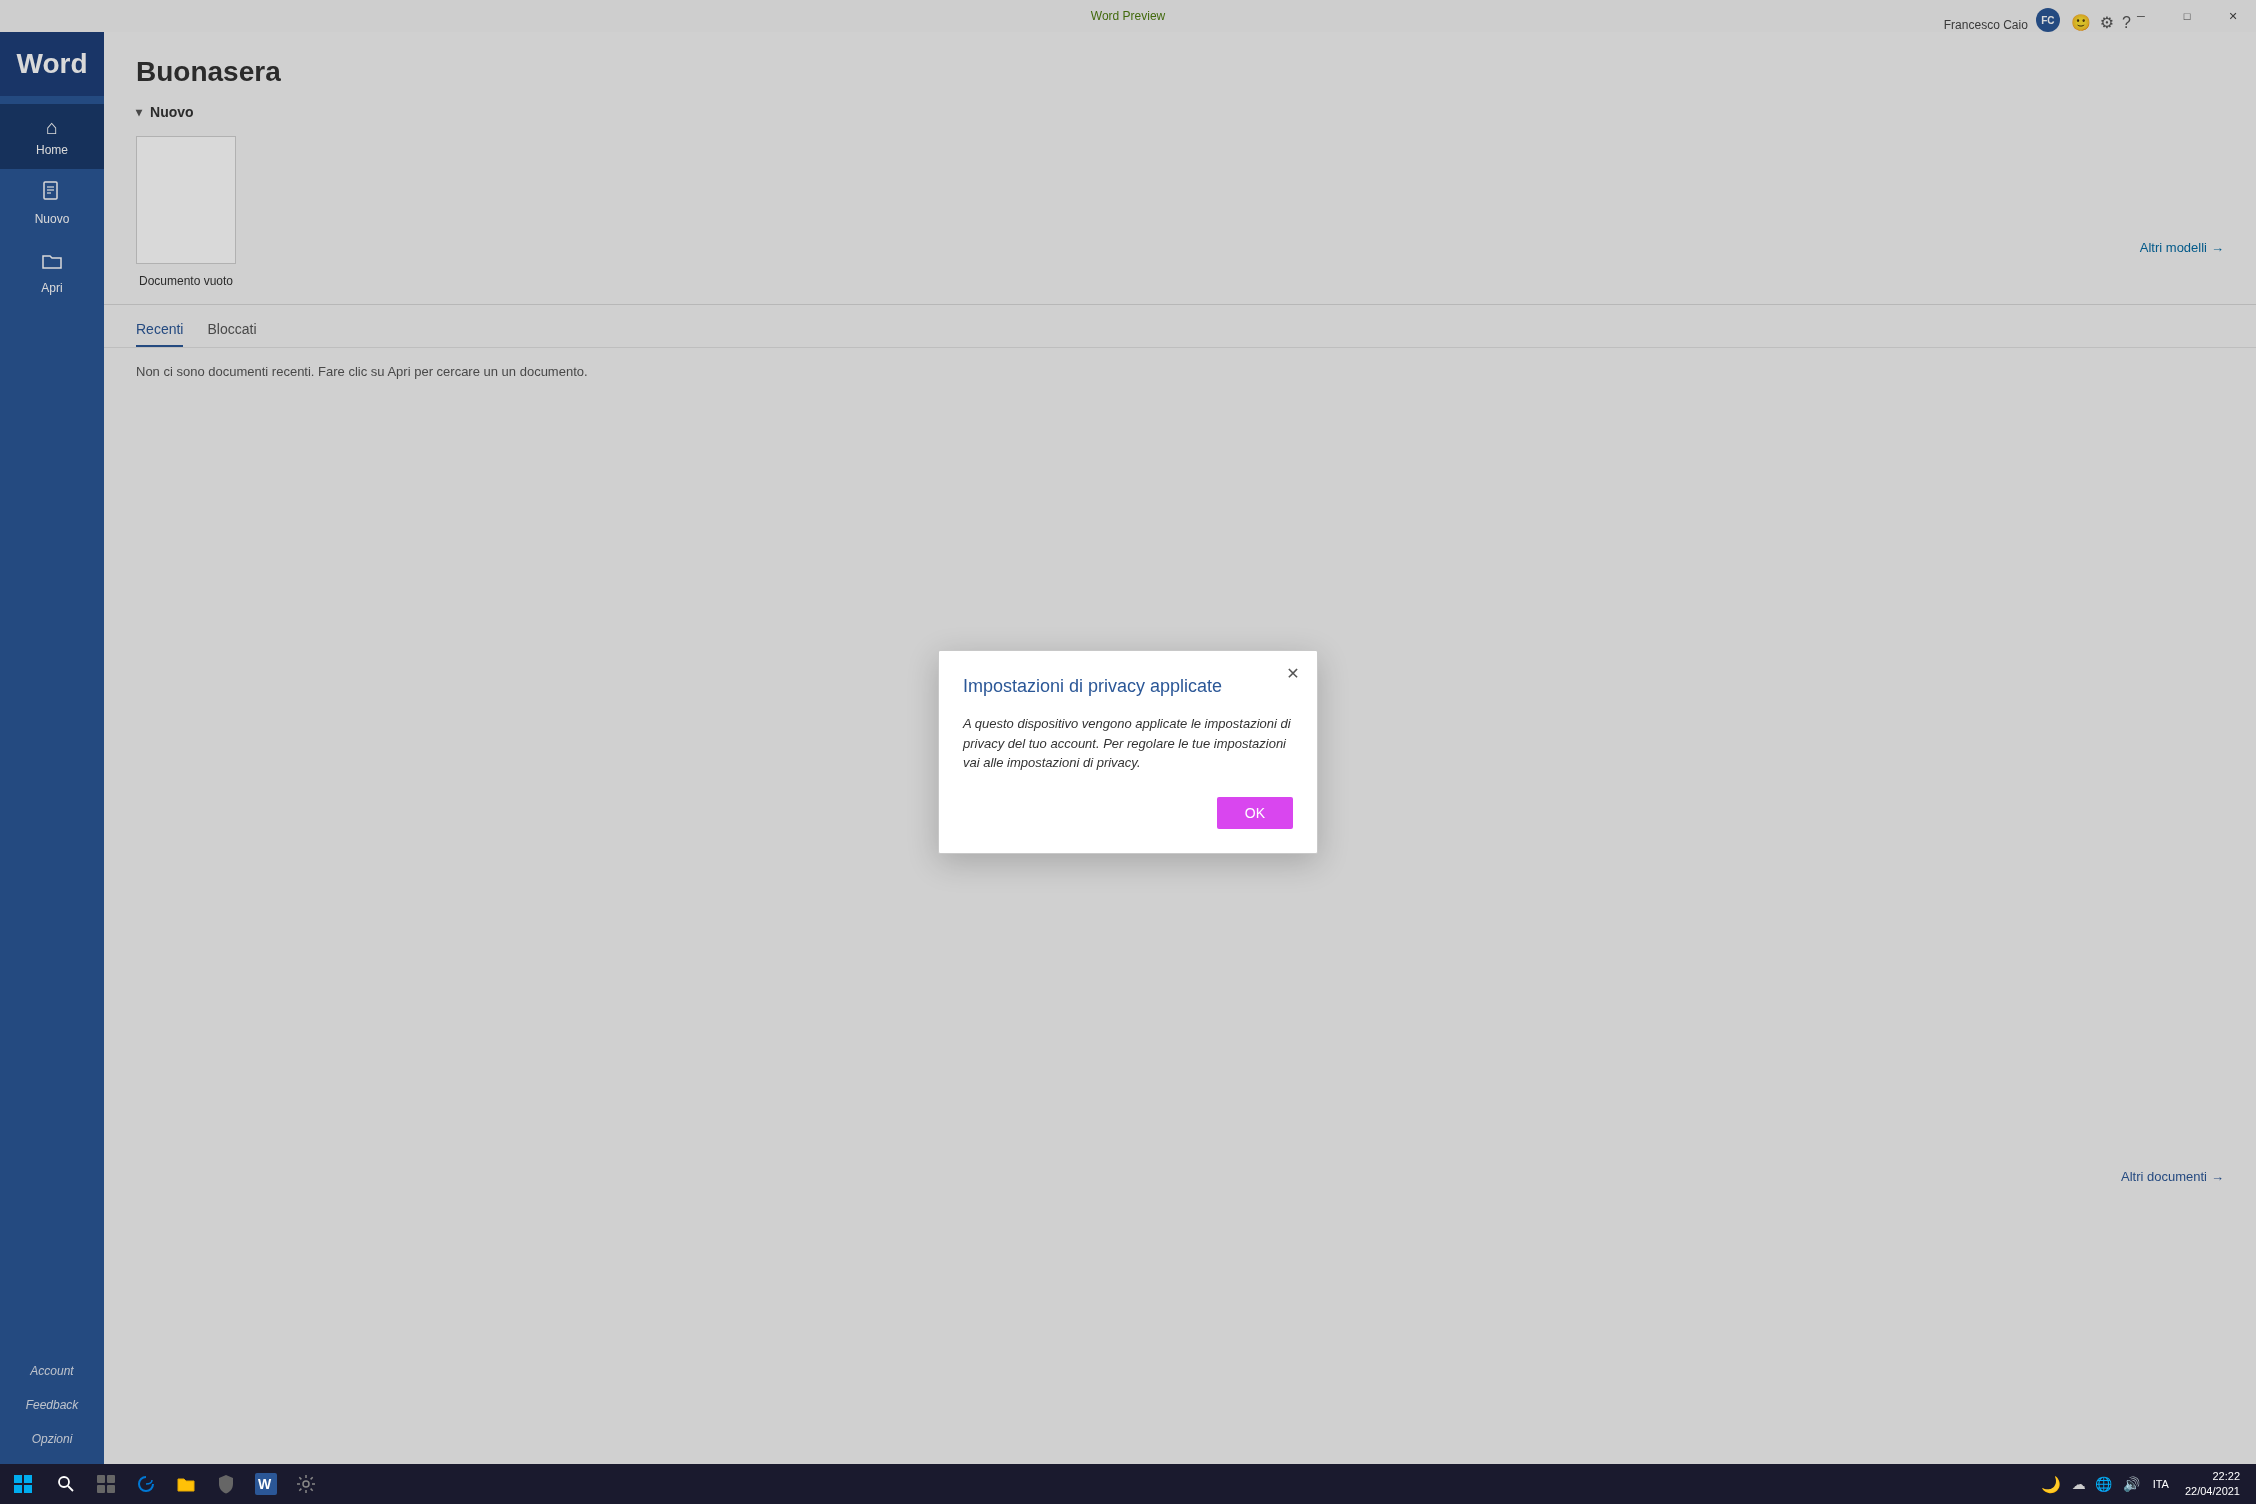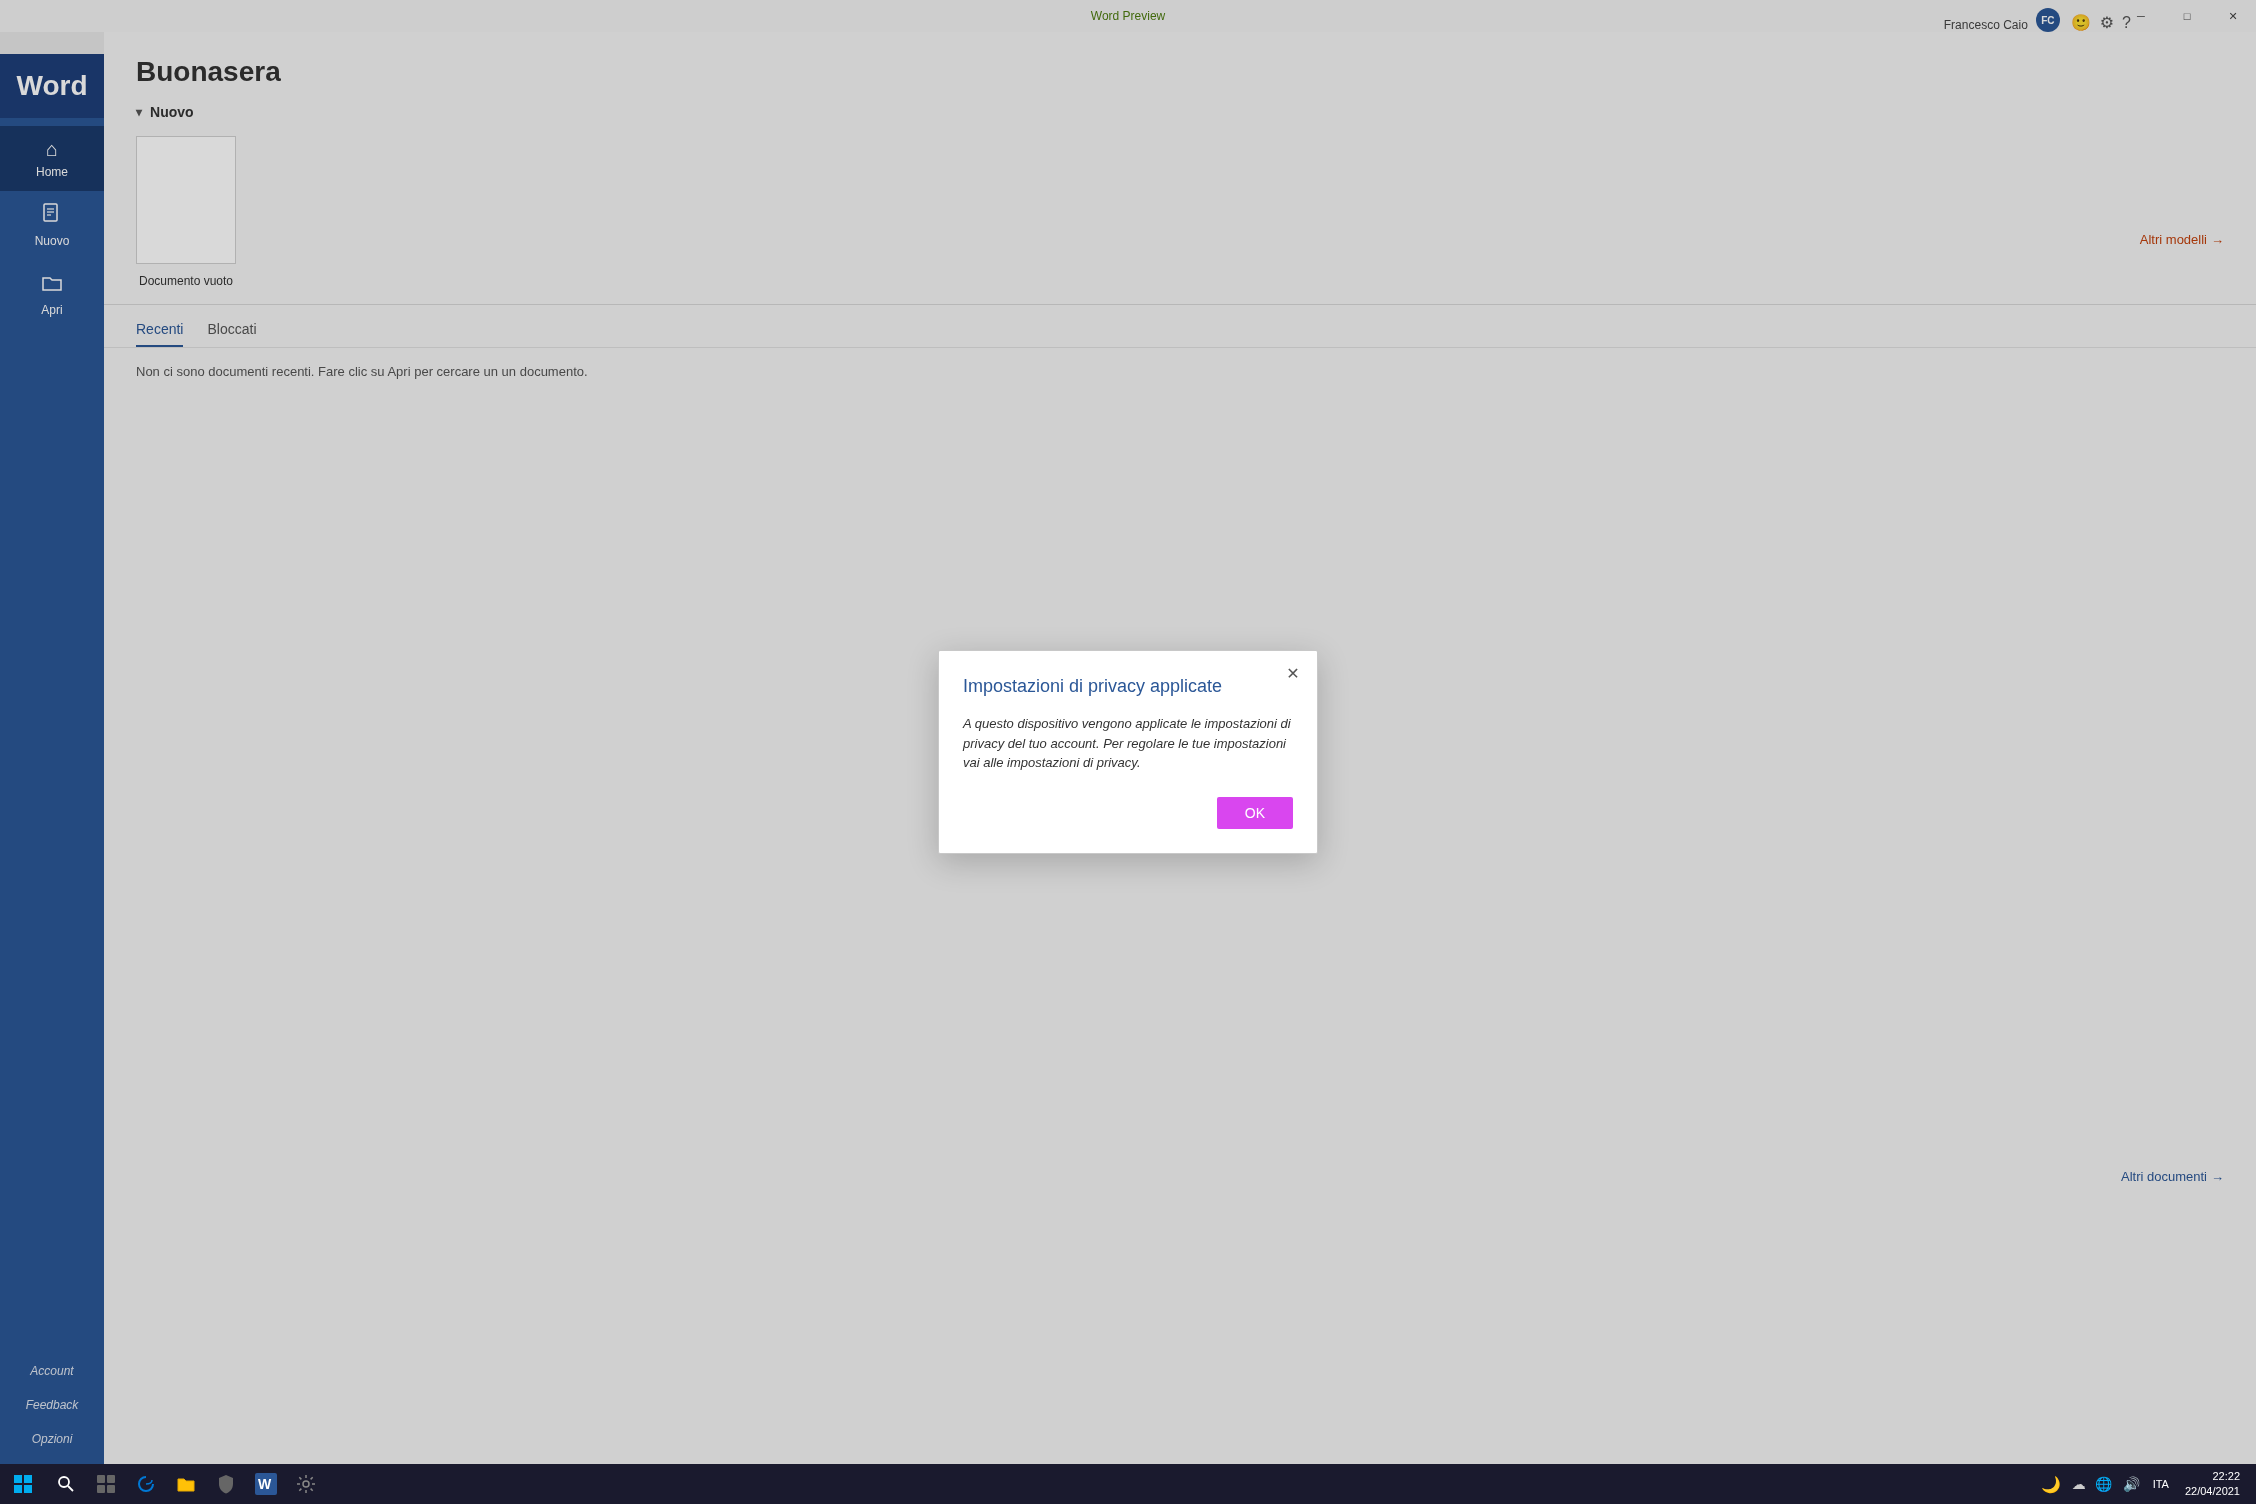--- a/index.html
+++ b/index.html
@@ -19,21 +19,20 @@
       border: none;
     }
     .title-bar-user { position: absolute; right: 125px; top: 0; height: 32px; display: flex; align-items: flex-end; gap: 8px; font-size: 12px; color: #444; }
     .user-avatar { width: 24px; height: 24px; background: #2b5797; border-radius: 50%; display: flex; align-items: center; justify-content: center; color: white; font-size: 10px; font-weight: bold; }
 
     
     .sidebar {
       position: absolute; top: 32px; left: 0; width: 104px; bottom: 40px;
       background: #2b5797; display: flex; flex-direction: column; align-items: center;
       padding-top: 0;
-      margin-top: 22px;
     }
     .sidebar-logo {
       width: 100%; height: 64px; display: flex; align-items: center; justify-content: center;
       font-size: 28px; font-weight: bold; color: white; background: #1e3f7a;
     }
     .sidebar-nav { flex: 1; width: 100%; display: flex; flex-direction: column; align-items: center; padding-top: 8px; }
     .sidebar-item {
       width: 100%; padding: 12px 0; display: flex; flex-direction: column; align-items: center;
       color: white; font-size: 12px; cursor: pointer; gap: 4px;
     }
@@ -64,22 +63,22 @@
 
     .templates-row { padding: 8px 32px 16px 32px; display: flex; gap: 16px; align-items: flex-start; }
     .template-item { display: flex; flex-direction: column; align-items: center; gap: 10px; cursor: pointer; }
     .template-thumb {
       width: 100px; height: 128px; background: white;
       border: 1px solid #d0d0d0; display: flex; align-items: center; justify-content: center;
     }
     .template-label { font-size: 12px; color: #333; text-align: center; }
 
     .more-templates {
-      position: absolute; right: 32px; top: 200px;
-      color: #c2410c; font-size: 13px; cursor: pointer; display: flex; align-items: center; gap: 4px;
+      position: absolute; right: 32px; top: 208px;
+      color: #0369a1; font-size: 13px; cursor: pointer; display: flex; align-items: center; gap: 4px;
     }
 
     
     .divider { height: 1px; background: #d8d8d8; margin: 0 0 0 0; }
 
     
     .tabs { padding: 16px 32px 0 32px; display: flex; gap: 24px; border-bottom: 1px solid #e0e0e0; }
     .tab {
       font-size: 14px; color: #555; padding-bottom: 8px; cursor: pointer; border-bottom: 2px solid transparent;
     }

